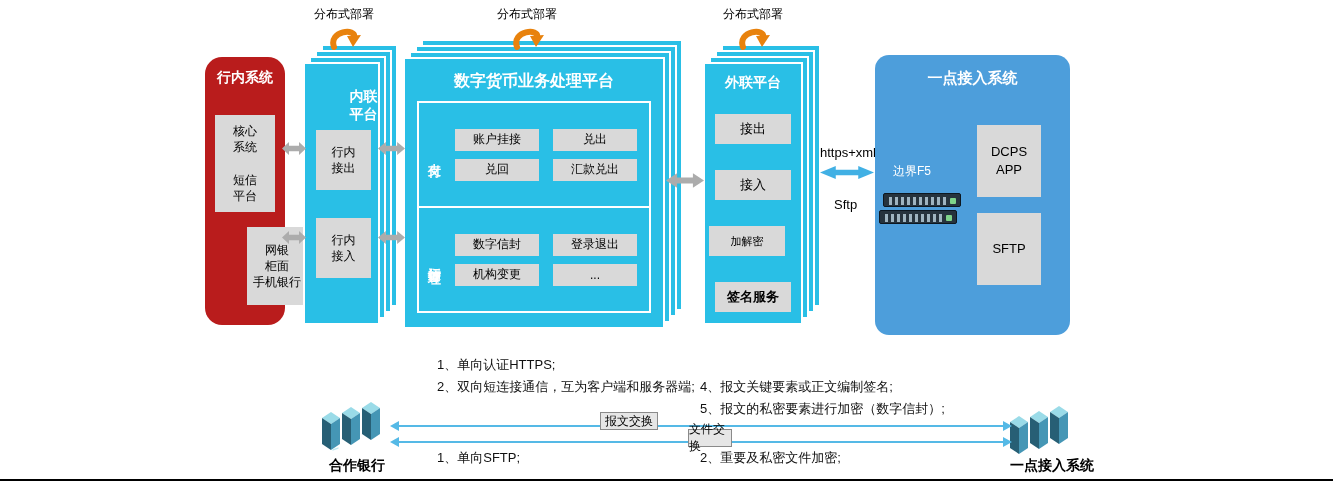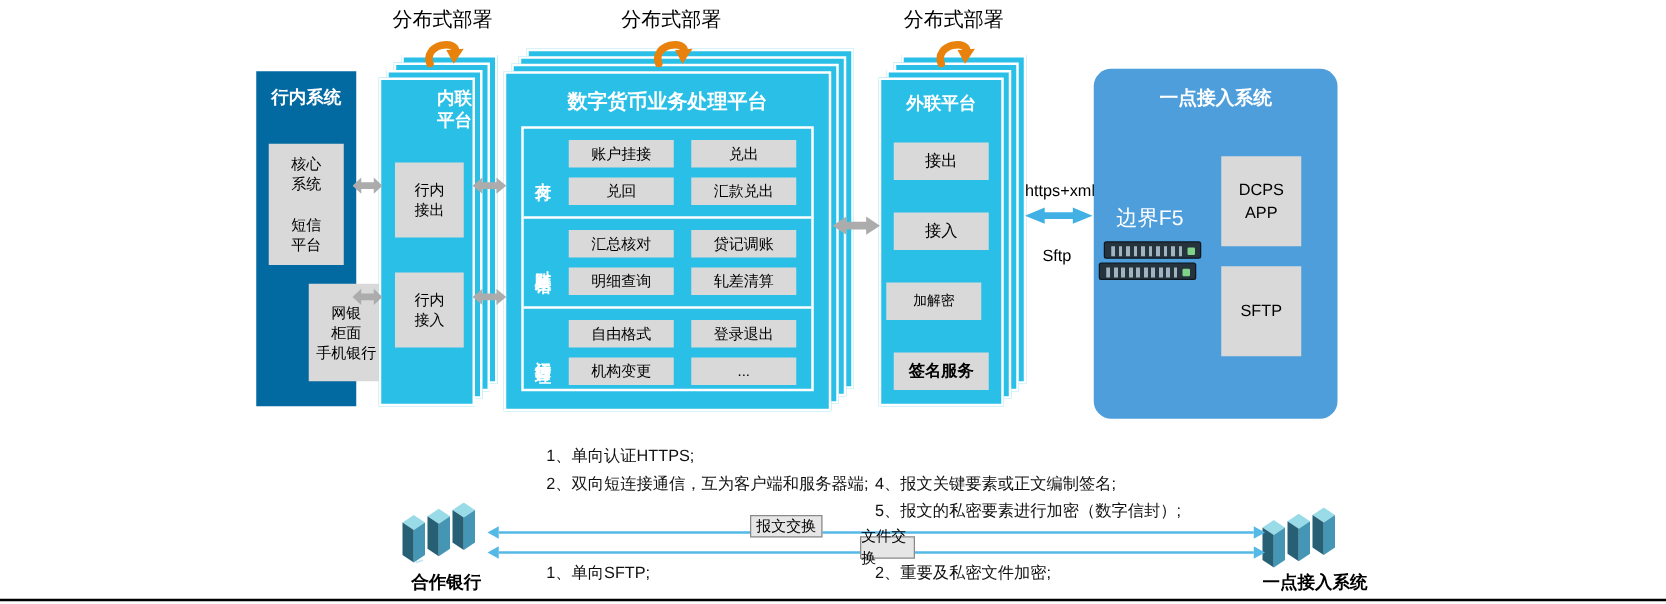--- a/index.html
+++ b/index.html
@@ -2,21 +2,21 @@
 <html><head>
 <meta charset="utf-8">
 <style>
   * { margin:0; padding:0; box-sizing:border-box; }
   body { background:#fff; font-family:"Liberation Sans","DejaVu Sans",sans-serif; }
   .canvas { position:relative; width:1333px; height:483px; background:#fff; overflow:hidden; }
   .abs { position:absolute; }
   .pre { white-space:pre-line; }
 
   
-  .cyanbox { position:absolute; background:#0369a1; }
+  .cyanbox { position:absolute; background:#b91c1c;border-radius:17px; }
   .boxtitle { position:absolute; left:0; right:0; text-align:center; color:#fff; font-weight:bold; font-size:14px; }
 
   
   .stack { position:absolute; }
   .stack .layer { position:absolute; left:0; top:0; width:100%; height:100%; background:#29BFE6; border:2px solid #fff; }
   .stack .l1 { transform:translate(6px,-6px); }
   .stack .l2 { transform:translate(12px,-12px); }
   .stack .l3 { transform:translate(18px,-18px); }
   .stack .main { position:absolute; left:0; top:0; width:100%; height:100%; background:#29BFE6; border:2px solid #fff; }
 
@@ -31,21 +31,21 @@
   .btn { background:#D9D9D9; height:22px; display:flex; align-items:center; justify-content:center; font-size:12px; color:#000; }
 
   
   .darrow { position:absolute; z-index:5; }
 
   
   .access { position:absolute; background:#4D9EDB; border-radius:14px; }
 
   
   .deploy { position:absolute; display:flex; flex-direction:column; align-items:center; z-index:7; }
-  .deploy-text { font-size:16px; color:#000; margin-bottom:1px; }
+  .deploy-text { font-size:12px; color:#000; margin-bottom:1px; }
 
   
   .switch { width:78px; height:14px; background:#26333d; border:1px solid #0d1720; border-radius:2px; position:relative; margin-bottom:3px; }
   .switch .ports { position:absolute; left:5px; right:14px; top:3px; height:8px; background:repeating-linear-gradient(90deg,#9fb4c0 0 3px,transparent 3px 6px); }
   .switch .led { position:absolute; right:4px; top:4px; width:6px; height:6px; background:#7fd48a; border-radius:1px; }
 
   
   .harrow { position:absolute; height:2px; background:#55B9E6; }
   .harrow::before { content:""; position:absolute; left:-9px; top:-4px; width:0; height:0;
     border-top:5px solid transparent; border-bottom:5px solid transparent; border-right:9px solid #55B9E6; }
@@ -96,21 +96,21 @@
     <div class="graybox pre" style="left:10px; top:170px; width:60px; height:78px;margin-left:32px;">网银
 柜面
 手机银行</div>
   </div>
 
   <div class="stack" style="left:303px; top:62px; width:77px; height:263px;">
     <div class="layer l3"></div>
     <div class="layer l2"></div>
     <div class="layer l1"></div>
     <div class="main">
-      <div class="boxtitle" style="top:6px;padding-left:44px;">内联平台</div>
+      <div class="boxtitle" style="top:24px;padding-left:44px;">内联平台</div>
       <div class="graybox pre" style="left:11px; top:66px; width:55px; height:60px;">行内
 接出</div>
       <div class="graybox pre" style="left:11px; top:154px; width:55px; height:60px;">行内
 接入</div>
     </div>
   </div>
 
   <div class="stack" style="left:403px; top:57px; width:262px; height:272px;">
     <div class="layer l3"></div>
     <div class="layer l2"></div>
@@ -121,32 +121,23 @@
         <div class="dcpp-row">
           <div class="vlabel">支付</div>
           <div class="btngrid">
             <div class="btn">账户挂接</div>
             <div class="btn">兑出</div>
             <div class="btn">兑回</div>
             <div class="btn">汇款兑出</div>
           </div>
         </div>
         <div class="dcpp-row">
-          <div class="vlabel">对账差错</div>
-          <div class="btngrid">
-            <div class="btn">汇总核对</div>
-            <div class="btn">贷记调账</div>
-            <div class="btn">明细查询</div>
-            <div class="btn">轧差清算</div>
-          </div>
-        </div>
-        <div class="dcpp-row">
           <div class="vlabel">运行管理</div>
           <div class="btngrid">
-            <div class="btn">自由格式</div>
+            <div class="btn">数字信封</div>
             <div class="btn">登录退出</div>
             <div class="btn">机构变更</div>
             <div class="btn">...</div>
           </div>
         </div>
       </div>
     </div>
   </div>
 
   <div class="stack" style="left:703px; top:62px; width:100px; height:263px;">
@@ -179,21 +170,21 @@
   </svg>
 
   <div class="proto" style="left:820px; top:145px;">https+xml</div>
   <svg class="darrow" style="left:820px; top:165px;" width="54" height="15" viewBox="0 0 24 15" preserveAspectRatio="none">
     <polygon points="0,7.5 7,1 7,4.8 17,4.8 17,1 24,7.5 17,14 17,10.2 7,10.2 7,14" fill="#41B0E4"></polygon>
   </svg>
   <div class="proto" style="left:834px; top:197px;">Sftp</div>
 
   <div class="access" style="left:875px; top:55px; width:195px; height:280px;">
     <div class="boxtitle" style="top:14px; font-size:15px;">一点接入系统</div>
-    <div class="abs" style="left:18px; top:108px; color:#fff; font-size:17px;">边界F5</div>
+    <div class="abs" style="left:18px; top:108px; color:#fff; font-size:12px;">边界F5</div>
     <div class="abs" style="left:8px; top:138px;">
       <div class="switch">
         <div class="ports"></div>
         <div class="led"></div>
       </div>
       <div class="switch" style="margin-left:-4px;">
         <div class="ports"></div>
         <div class="led"></div>
       </div>
     </div>

